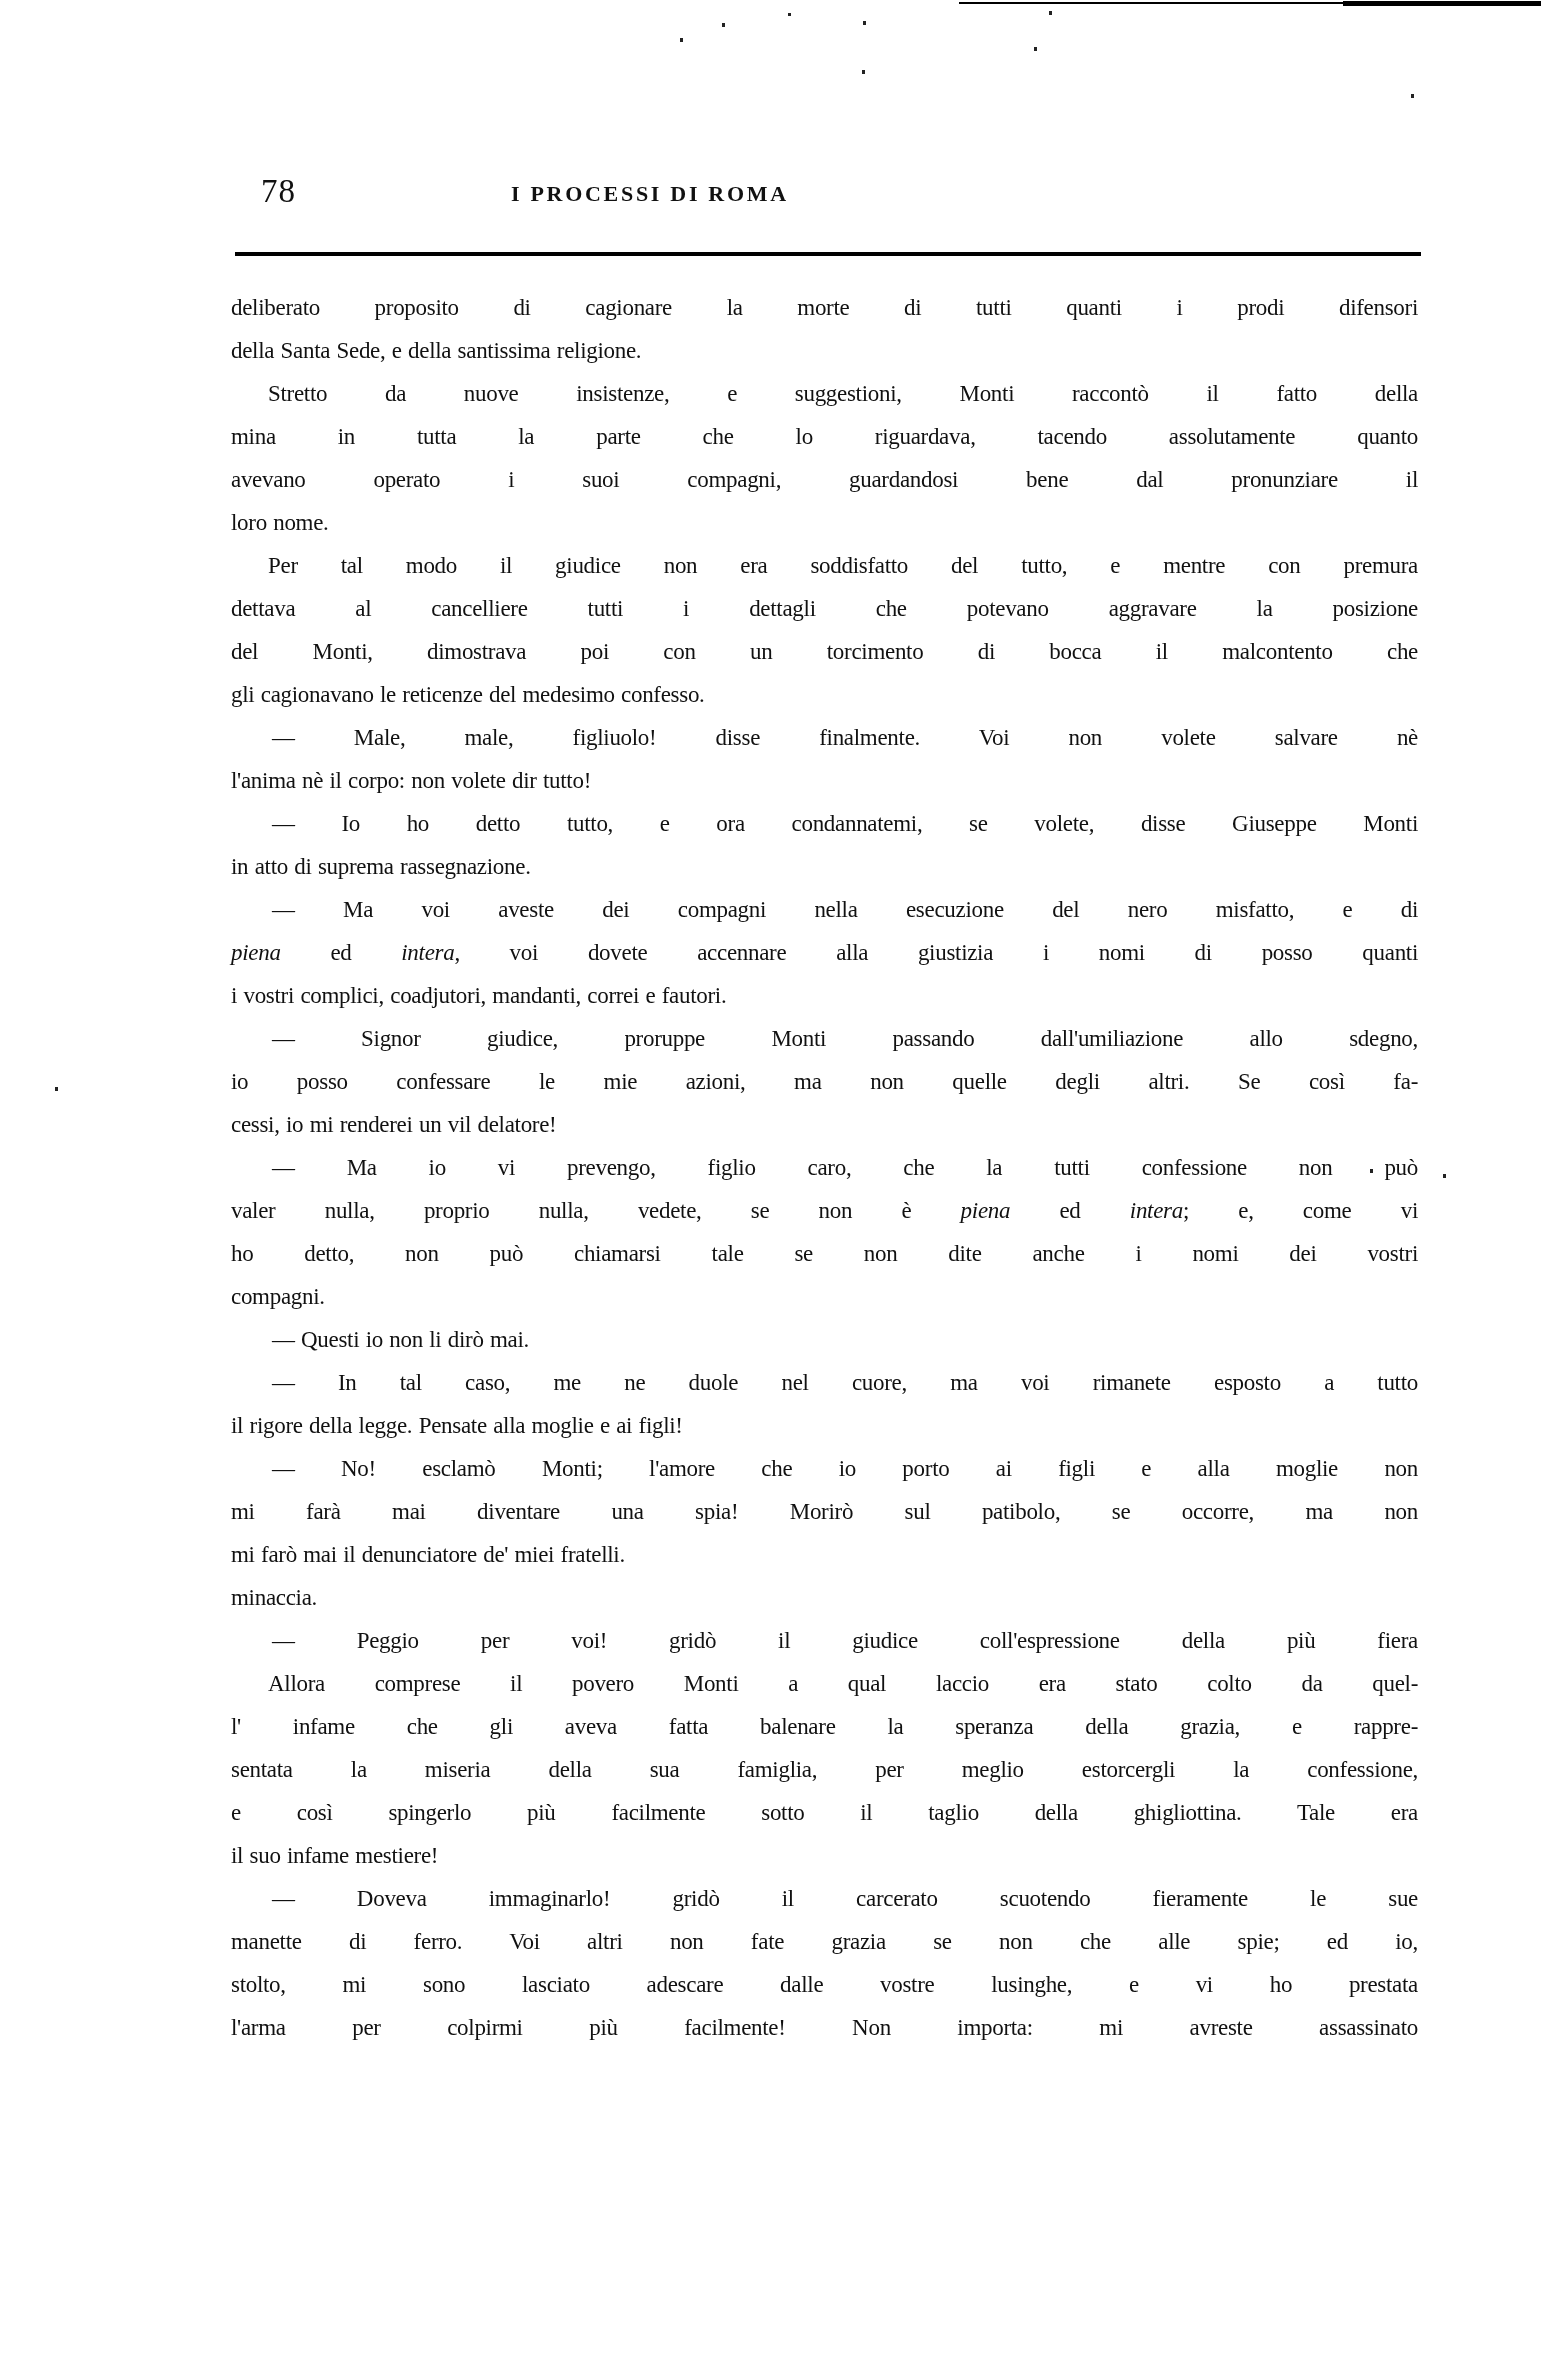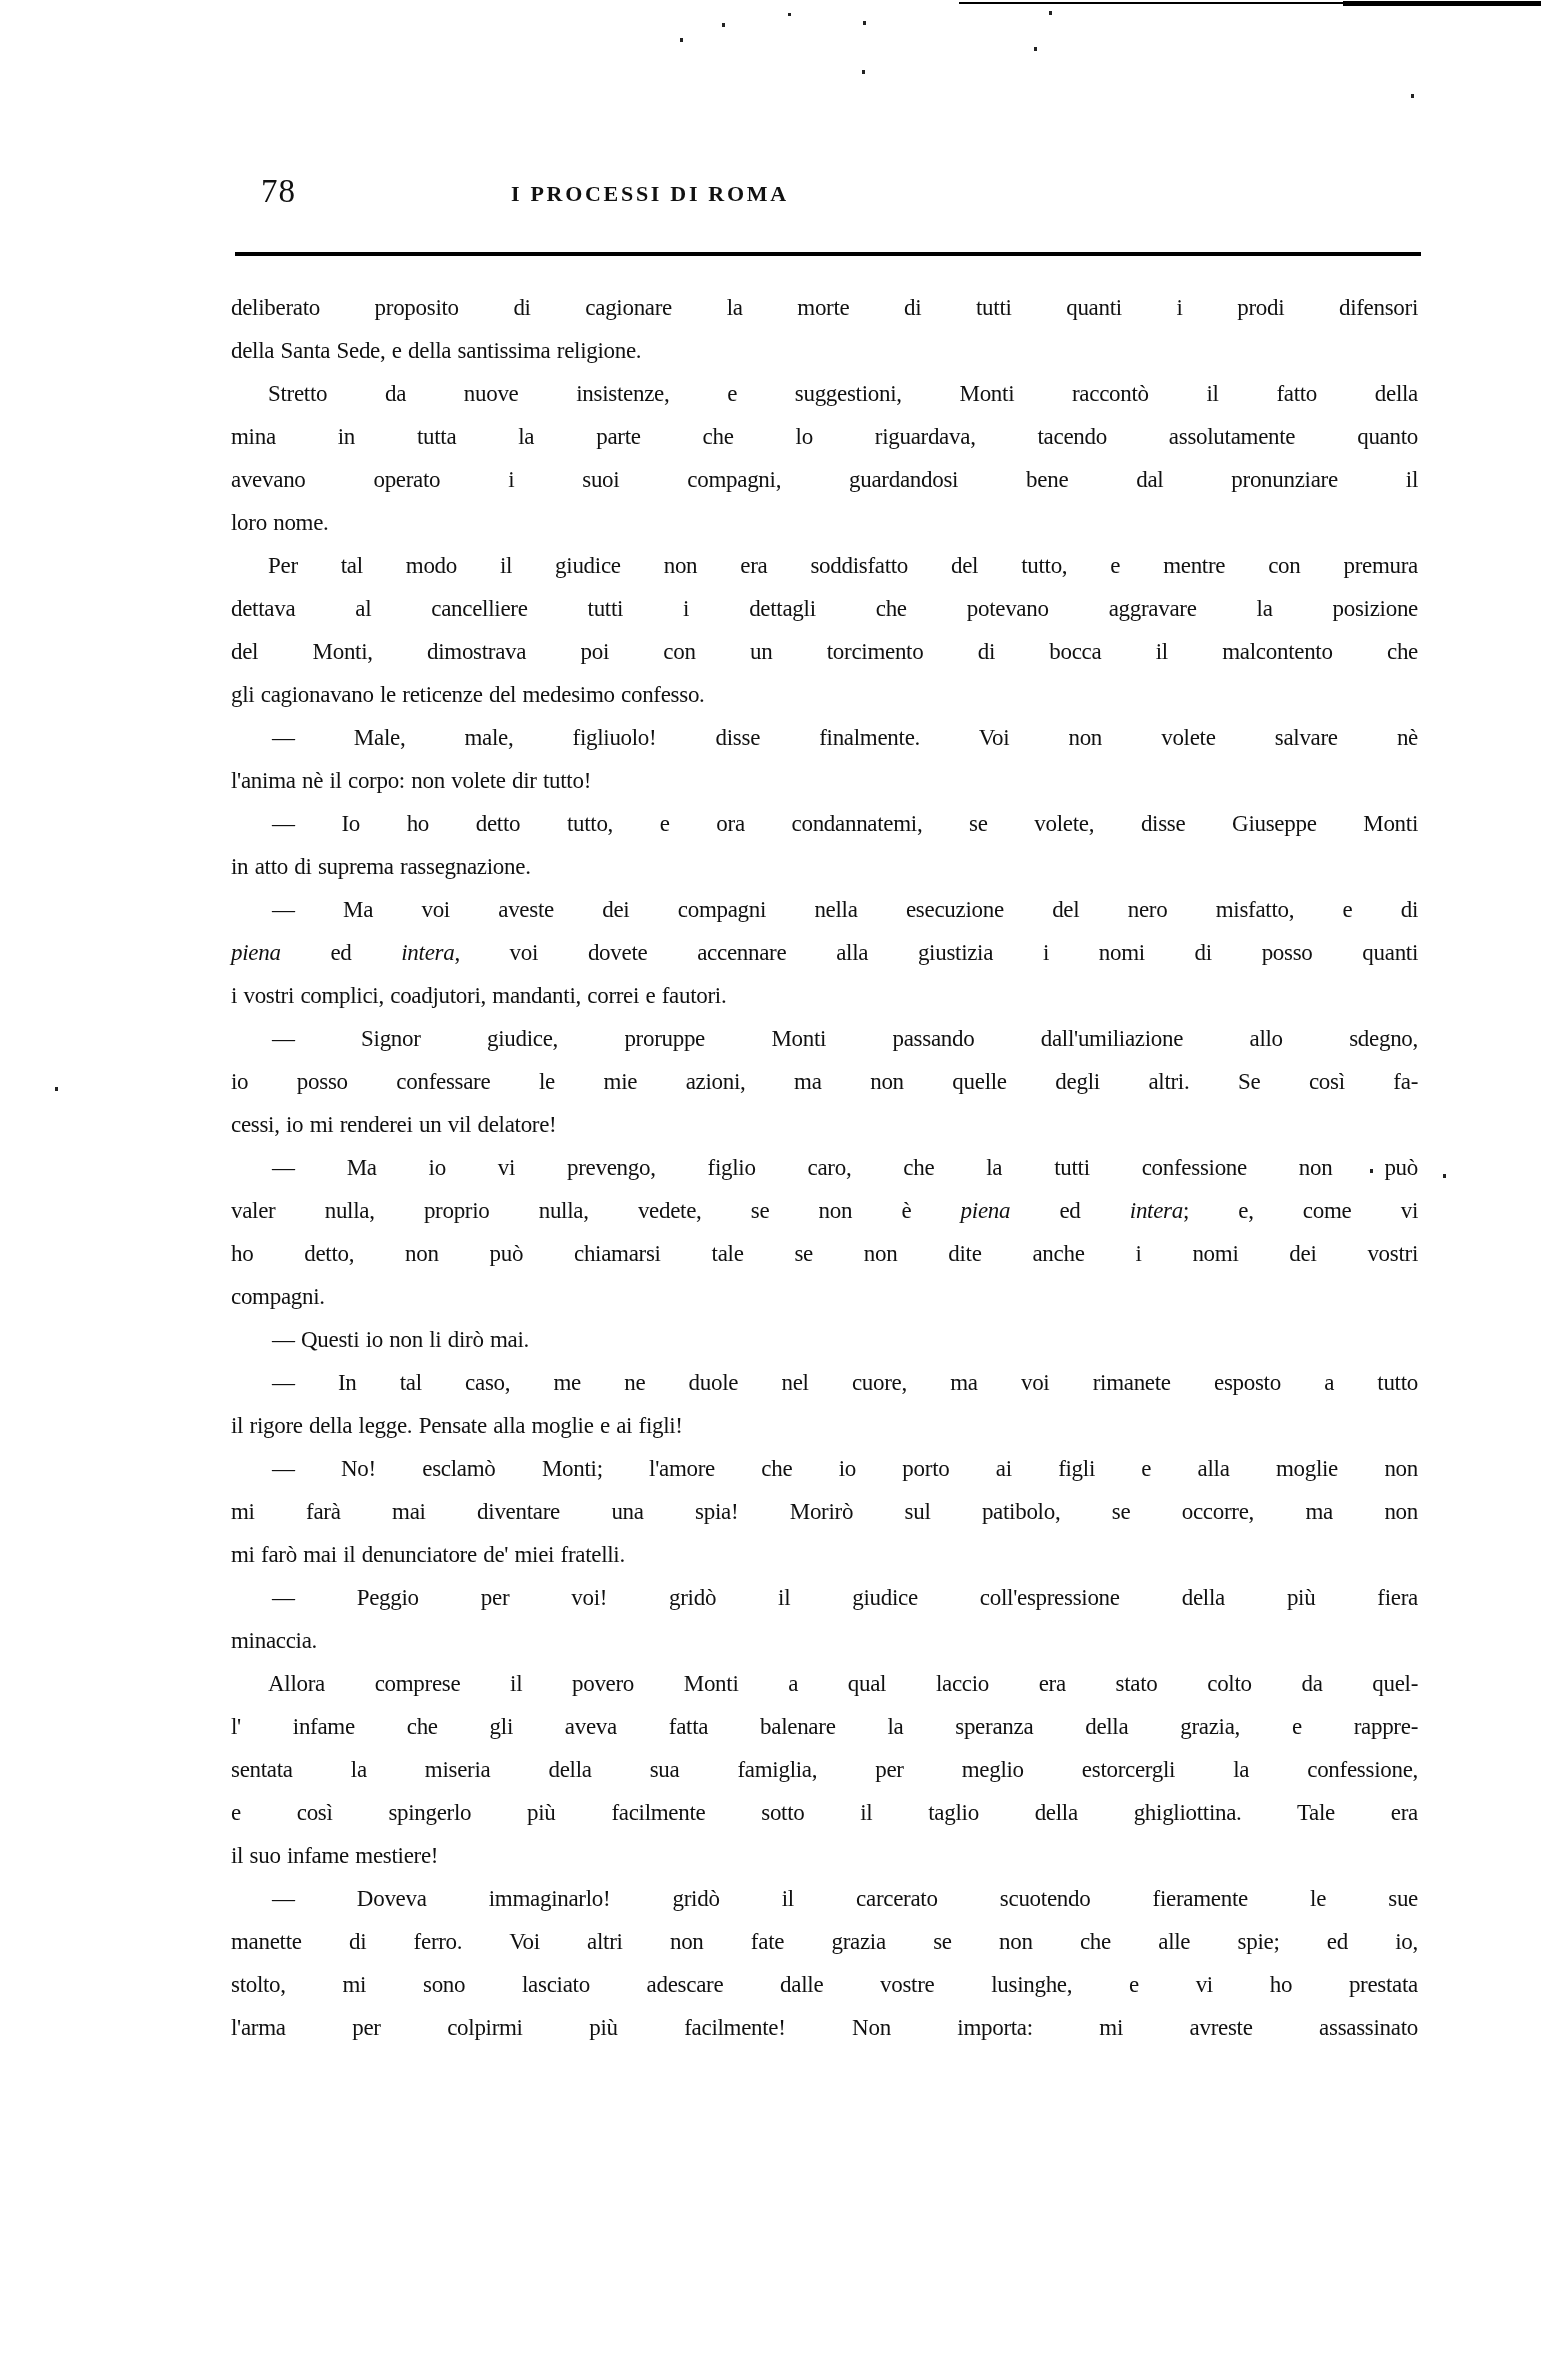--- a/index.html
+++ b/index.html
@@ -64,22 +64,22 @@
       <div class="line dash">— Ma io vi prevengo, figlio caro, che la tutti confessione non può</div>
       <div class="line"><span>valer nulla, proprio nulla, vedete, se non è </span><em>piena</em><span> ed </span><em>intera</em><span>; e, come vi</span></div>
       <div class="line">ho detto, non può chiamarsi tale se non dite anche i nomi dei vostri</div>
       <div class="line last">compagni.</div>
       <div class="line dash last">— Questi io non li dirò mai.</div>
       <div class="line dash">— In tal caso, me ne duole nel cuore, ma voi rimanete esposto a tutto</div>
       <div class="line last">il rigore della legge. Pensate alla moglie e ai figli!</div>
       <div class="line dash">— No! esclamò Monti; l'amore che io porto ai figli e alla moglie non</div>
       <div class="line">mi farà mai diventare una spia! Morirò sul patibolo, se occorre, ma non</div>
       <div class="line last">mi farò mai il denunciatore de' miei fratelli.</div>
+      <div class="line last">minaccia.</div>
       <div class="line dash">— Peggio per voi! gridò il giudice coll'espressione della più fiera</div>
-      <div class="line last">minaccia.</div>
       <div class="line indent">Allora comprese il povero Monti a qual laccio era stato colto da quel-</div>
       <div class="line">l' infame che gli aveva fatta balenare la speranza della grazia, e rappre-</div>
       <div class="line">sentata la miseria della sua famiglia, per meglio estorcergli la confessione,</div>
       <div class="line">e così spingerlo più facilmente sotto il taglio della ghigliottina. Tale era</div>
       <div class="line last">il suo infame mestiere!</div>
       <div class="line dash">— Doveva immaginarlo! gridò il carcerato scuotendo fieramente le sue</div>
       <div class="line">manette di ferro. Voi altri non fate grazia se non che alle spie; ed io,</div>
       <div class="line">stolto, mi sono lasciato adescare dalle vostre lusinghe, e vi ho prestata</div>
       <div class="line">l'arma per colpirmi più facilmente! Non importa: mi avreste assassinato</div>
     </div>

